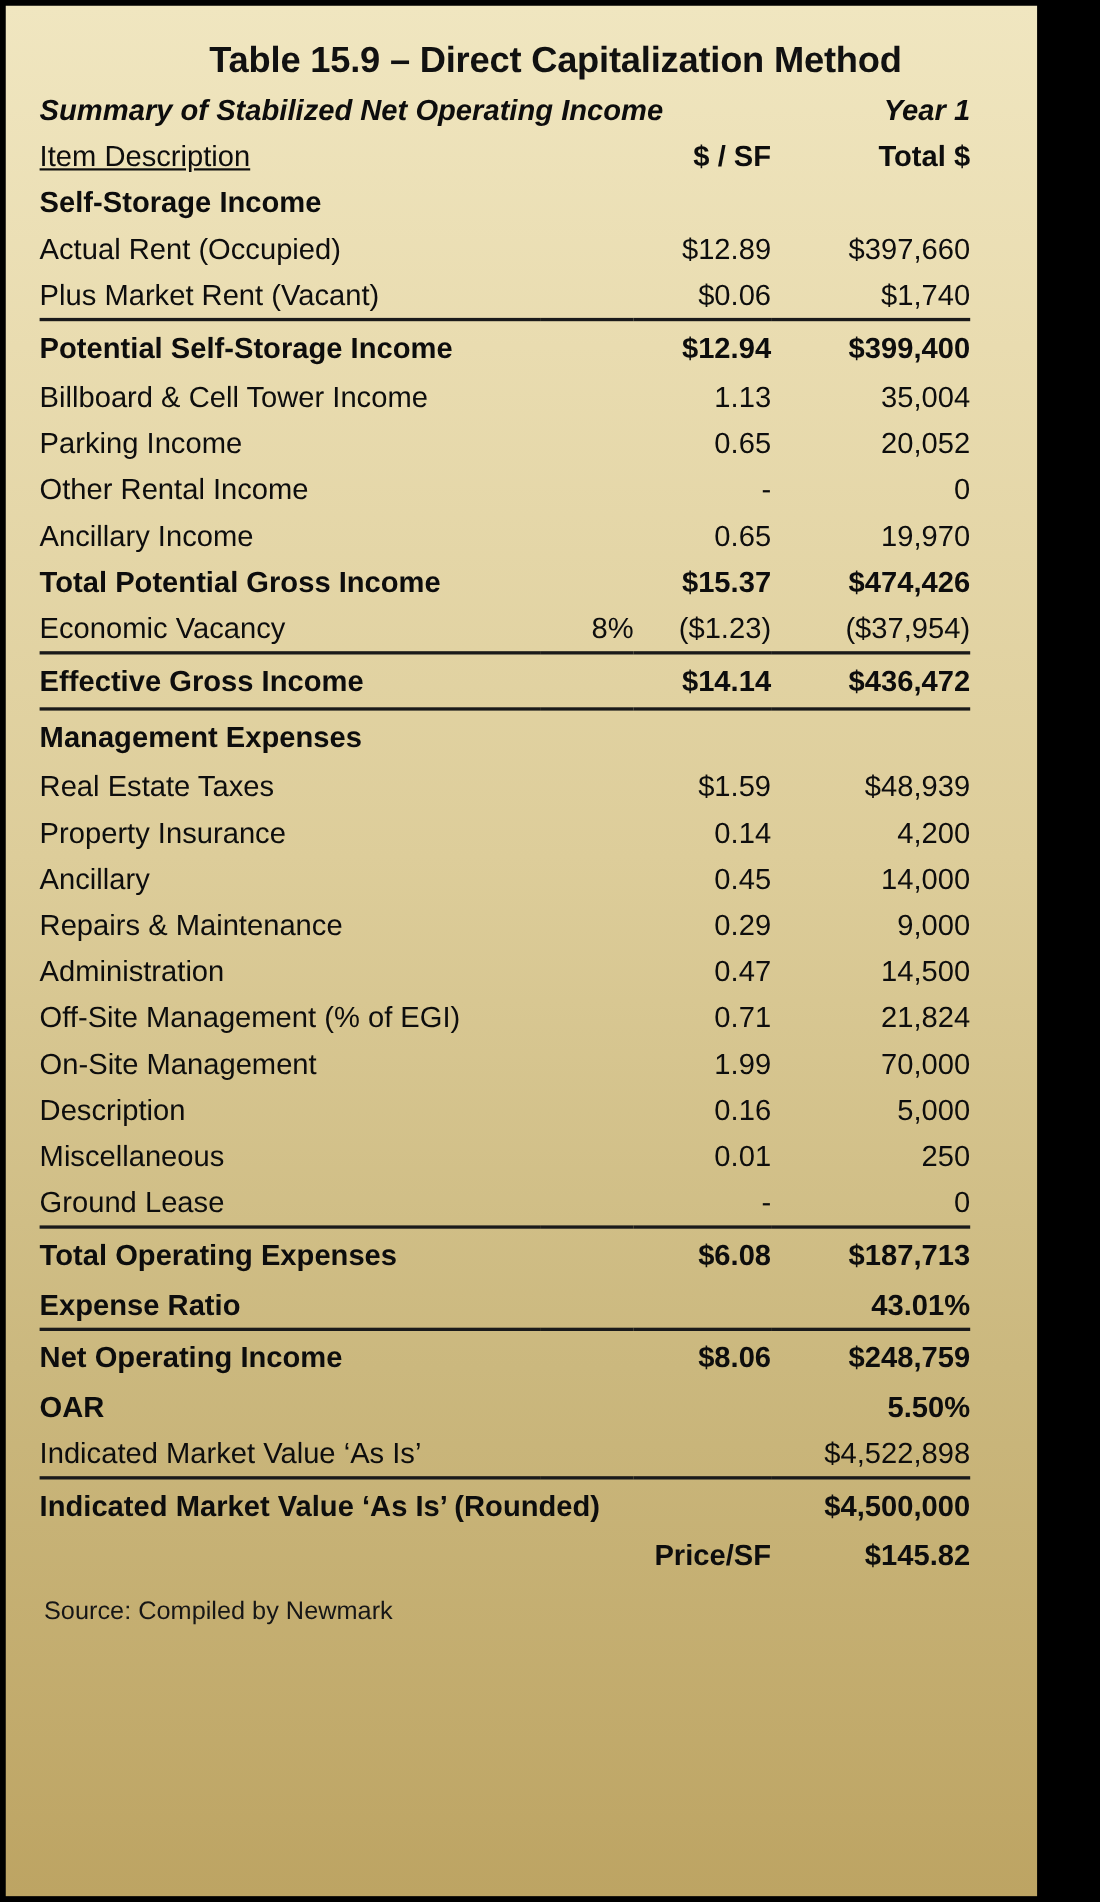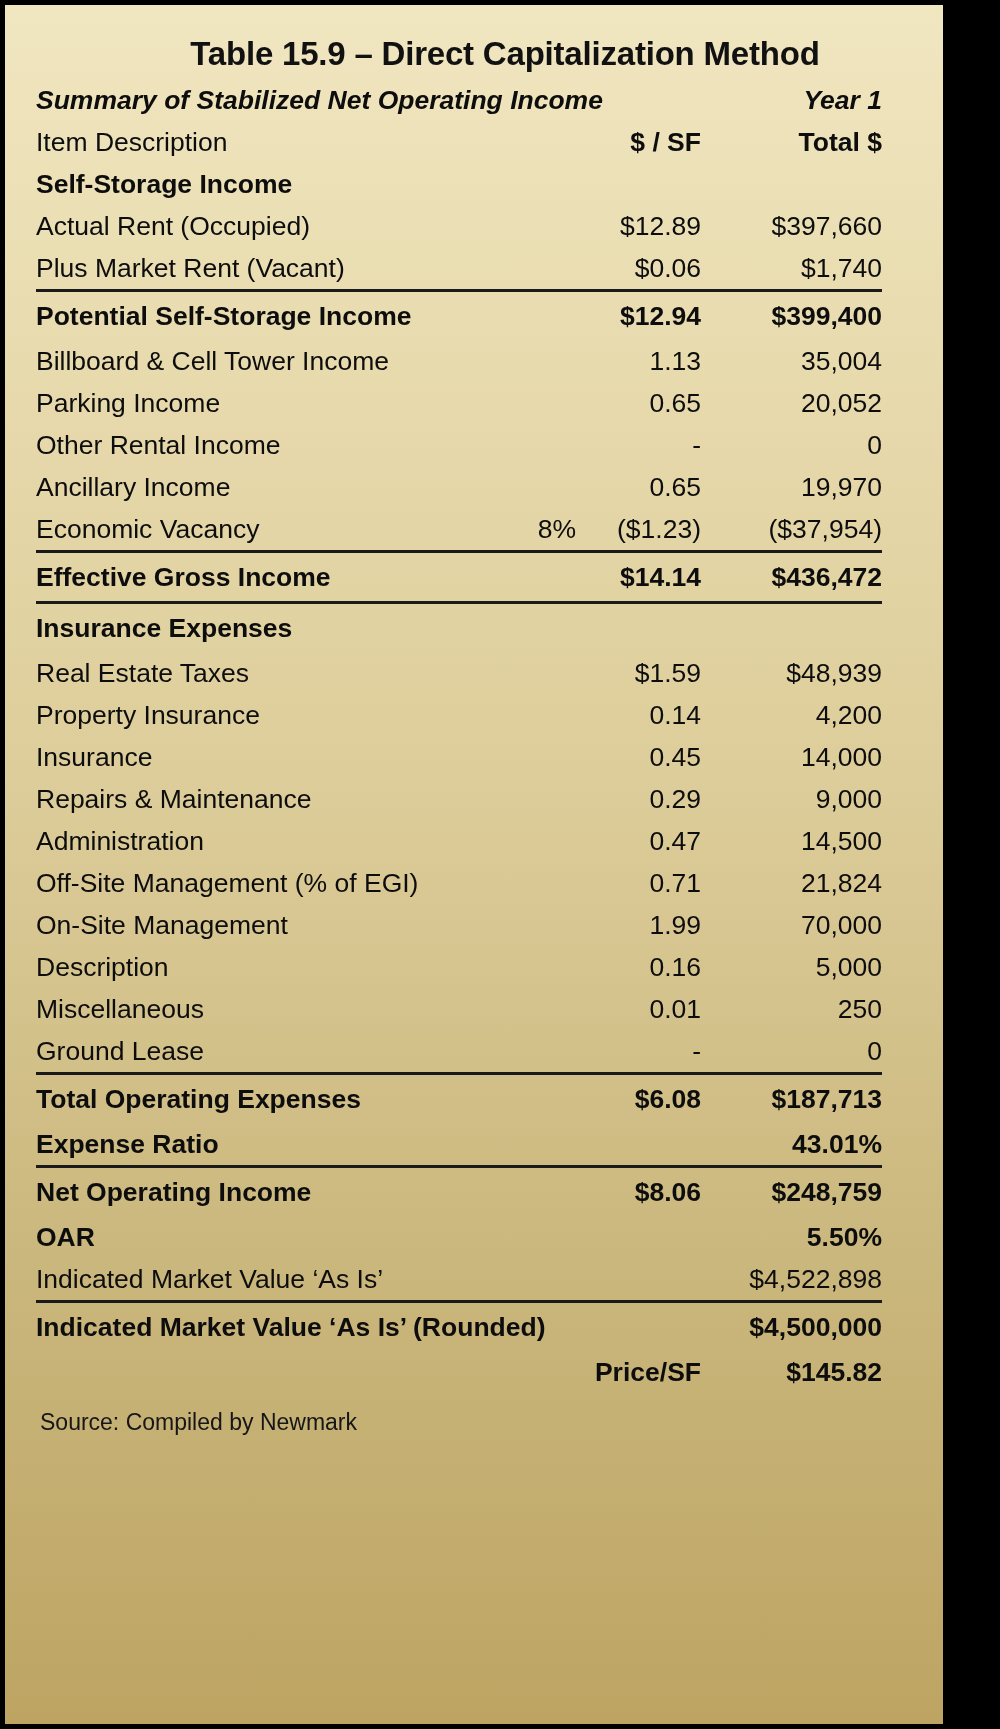--- a/index.html
+++ b/index.html
@@ -68,21 +68,21 @@
   tr.bold td { font-weight: bold; }
   tr.hdr td { font-weight: bold; }
   td.indent1 { padding-left: 18px; }
   td.head-left { padding-left: 2px; }
 
   tr.rule-above > td { border-top: 3px solid #1a1a1a; }
   tr.tall td { height: 48px; margin-left: 39px; }
 
   .hdr-row1 td { font-size: 28px; height: 44px; font-style: italic; }
   .hdr-row2 td { font-size: 27px; height: 40px; }
-  .hdr-row2 .c-item-cell { font-weight: normal; }
+  .hdr-row2 .c-item-cell { font-weight: normal; text-decoration: underline; }
 
   .source {
     margin-left: 30px;
     margin-top: 16px;
     font-size: 23px;
     color: #161616;
     font-weight: normal;
   }
 </style>
 </head>
@@ -156,52 +156,58 @@
             <td class="c-pct-cell"></td>
             <td class="c-psf-cell">-</td>
             <td class="c-total-cell">0</td>
           </tr>
           <tr class="">
             <td class="indent1">Ancillary Income</td>
             <td class="c-pct-cell"></td>
             <td class="c-psf-cell">0.65</td>
             <td class="c-total-cell">19,970</td>
           </tr>
+          <tr class="bold">
+            <td class="head-left">Total Potential Gross Income</td>
+            <td class="c-pct-cell"></td>
+            <td class="c-psf-cell">$15.37</td>
+            <td class="c-total-cell">$474,426</td>
+          </tr>
           <tr class="">
             <td class="indent1">Economic Vacancy</td>
             <td class="c-pct-cell">8%</td>
             <td class="c-psf-cell">($1.23)</td>
             <td class="c-total-cell">($37,954)</td>
           </tr>
           <tr class="bold rule-above tall">
             <td class="head-left">Effective Gross Income</td>
             <td class="c-pct-cell"></td>
             <td class="c-psf-cell">$14.14</td>
             <td class="c-total-cell">$436,472</td>
           </tr>
           <tr class="bold rule-above tall">
-            <td class="head-left">Insurance Expenses</td>
+            <td class="head-left">Management Expenses</td>
             <td class="c-pct-cell"></td>
             <td class="c-psf-cell"></td>
             <td class="c-total-cell"></td>
           </tr>
           <tr class="">
             <td class="indent1">Real Estate Taxes</td>
             <td class="c-pct-cell"></td>
             <td class="c-psf-cell">$1.59</td>
             <td class="c-total-cell">$48,939</td>
           </tr>
           <tr class="">
             <td class="indent1">Property Insurance</td>
             <td class="c-pct-cell"></td>
             <td class="c-psf-cell">0.14</td>
             <td class="c-total-cell">4,200</td>
           </tr>
           <tr class="">
-            <td class="indent1">Insurance</td>
+            <td class="indent1">Ancillary</td>
             <td class="c-pct-cell"></td>
             <td class="c-psf-cell">0.45</td>
             <td class="c-total-cell">14,000</td>
           </tr>
           <tr class="">
             <td class="indent1">Repairs &amp; Maintenance</td>
             <td class="c-pct-cell"></td>
             <td class="c-psf-cell">0.29</td>
             <td class="c-total-cell">9,000</td>
           </tr>

